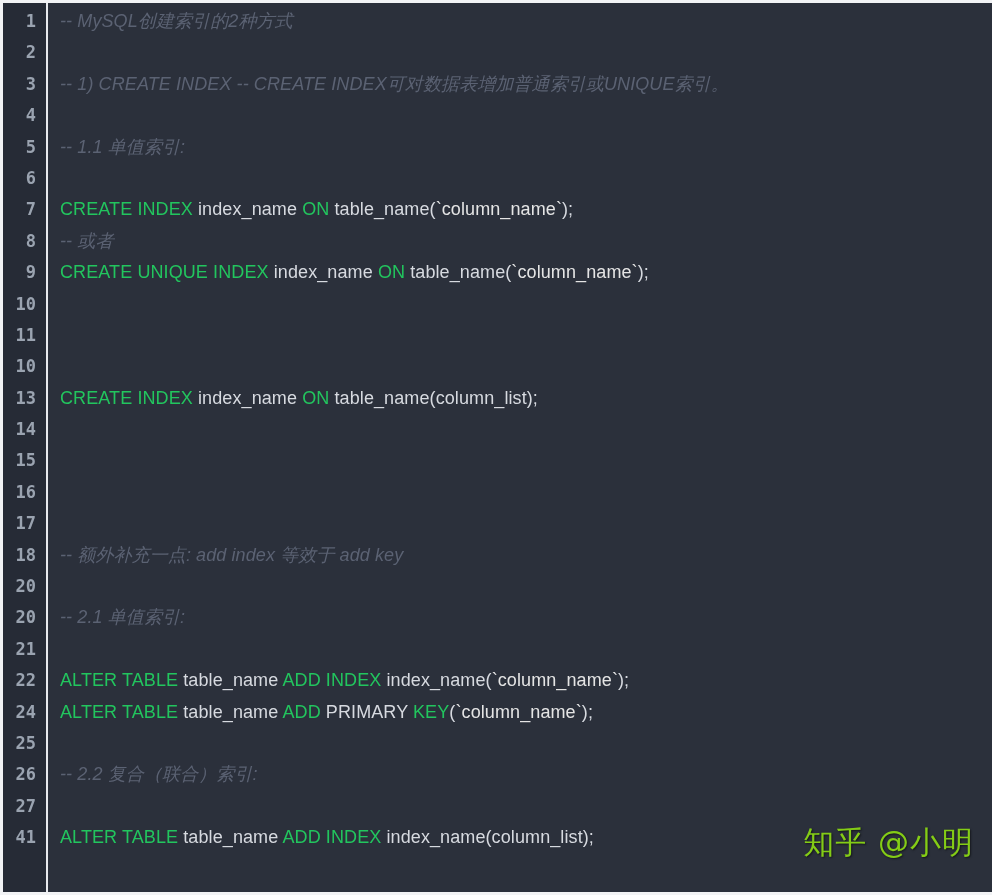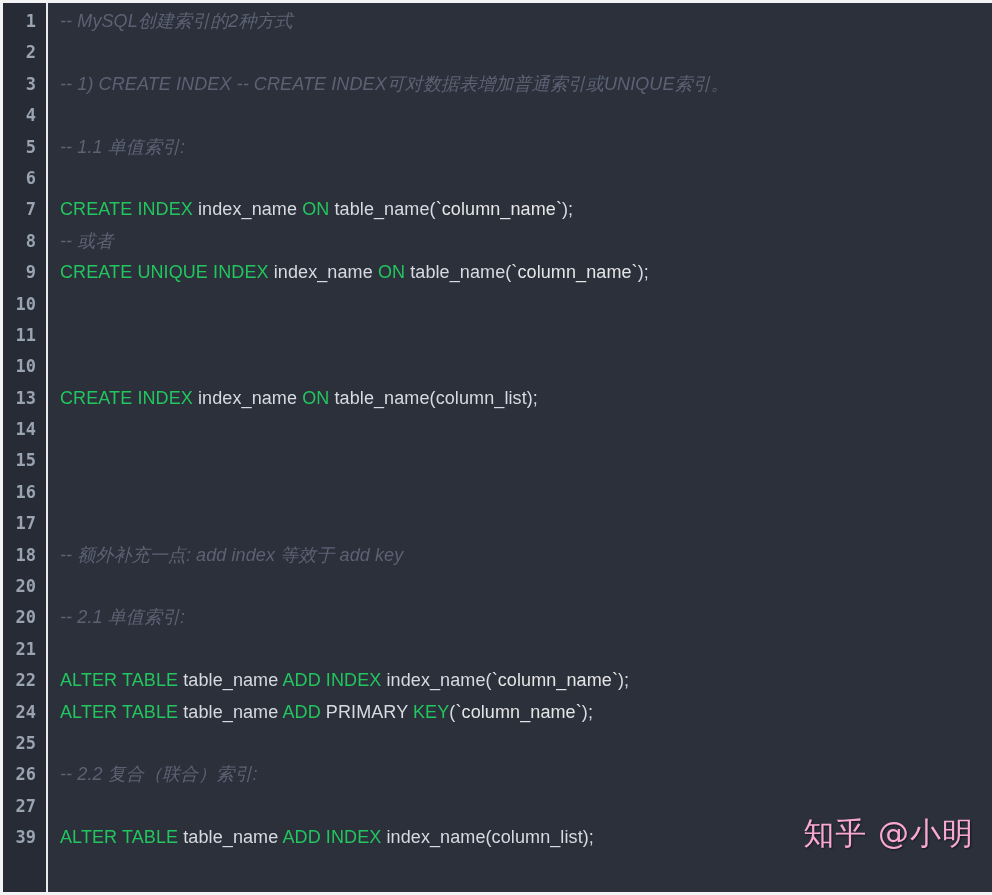--- a/index.html
+++ b/index.html
@@ -98,22 +98,22 @@
   .tok-string {
     color: #e5e5e5;
   }
   .tok-punct {
     color: #d7dae0;
   }
 
   #watermark {
     position: absolute;
     right: 18px;
-    bottom: 37px;
-    color: #f9a8d4;
+    bottom: 28px;
+    color: #84cc16;
     font-size: 31px;
     font-family: "DejaVu Sans", "Liberation Sans", sans-serif;
     letter-spacing: 1px;
     text-shadow: 1px 1px 2px rgba(0,0,0,0.55);
     z-index: 5;
     white-space: pre;
   }
 </style>
 </head>
 <body>
@@ -141,17 +141,17 @@
         <div class="code-line"><span class="ln">17</span><span class="lt"></span></div>
         <div class="code-line"><span class="ln">18</span><span class="lt"><span class="tok-comment">-- 额外补充一点: add index 等效于 add key</span></span></div>
         <div class="code-line"><span class="ln">20</span><span class="lt"></span></div>
         <div class="code-line"><span class="ln">20</span><span class="lt"><span class="tok-comment">-- 2.1 单值索引:</span></span></div>
         <div class="code-line"><span class="ln">21</span><span class="lt"></span></div>
         <div class="code-line"><span class="ln">22</span><span class="lt"><span class="tok-keyword">ALTER TABLE</span><span class="tok-ident"> table_name </span><span class="tok-keyword">ADD INDEX</span><span class="tok-ident"> index_name(</span><span class="tok-string">`column_name`</span><span class="tok-punct">);</span></span></div>
         <div class="code-line"><span class="ln">24</span><span class="lt"><span class="tok-keyword">ALTER TABLE</span><span class="tok-ident"> table_name </span><span class="tok-keyword">ADD</span><span class="tok-ident"> PRIMARY </span><span class="tok-keyword">KEY</span><span class="tok-punct">(</span><span class="tok-string">`column_name`</span><span class="tok-punct">);</span></span></div>
         <div class="code-line"><span class="ln">25</span><span class="lt"></span></div>
         <div class="code-line"><span class="ln">26</span><span class="lt"><span class="tok-comment">-- 2.2 复合（联合）索引:</span></span></div>
         <div class="code-line"><span class="ln">27</span><span class="lt"></span></div>
-        <div class="code-line"><span class="ln">39</span><span class="lt"><span class="tok-keyword">ALTER TABLE</span><span class="tok-ident"> table_name </span><span class="tok-keyword">ADD INDEX</span><span class="tok-ident"> index_name(column_list);</span></span></div>
+        <div class="code-line"><span class="ln">41</span><span class="lt"><span class="tok-keyword">ALTER TABLE</span><span class="tok-ident"> table_name </span><span class="tok-keyword">ADD INDEX</span><span class="tok-ident"> index_name(column_list);</span></span></div>
       </div>
   </div>
   <div id="watermark">知乎 @小明</div>
 </div>
 
 </body></html>

